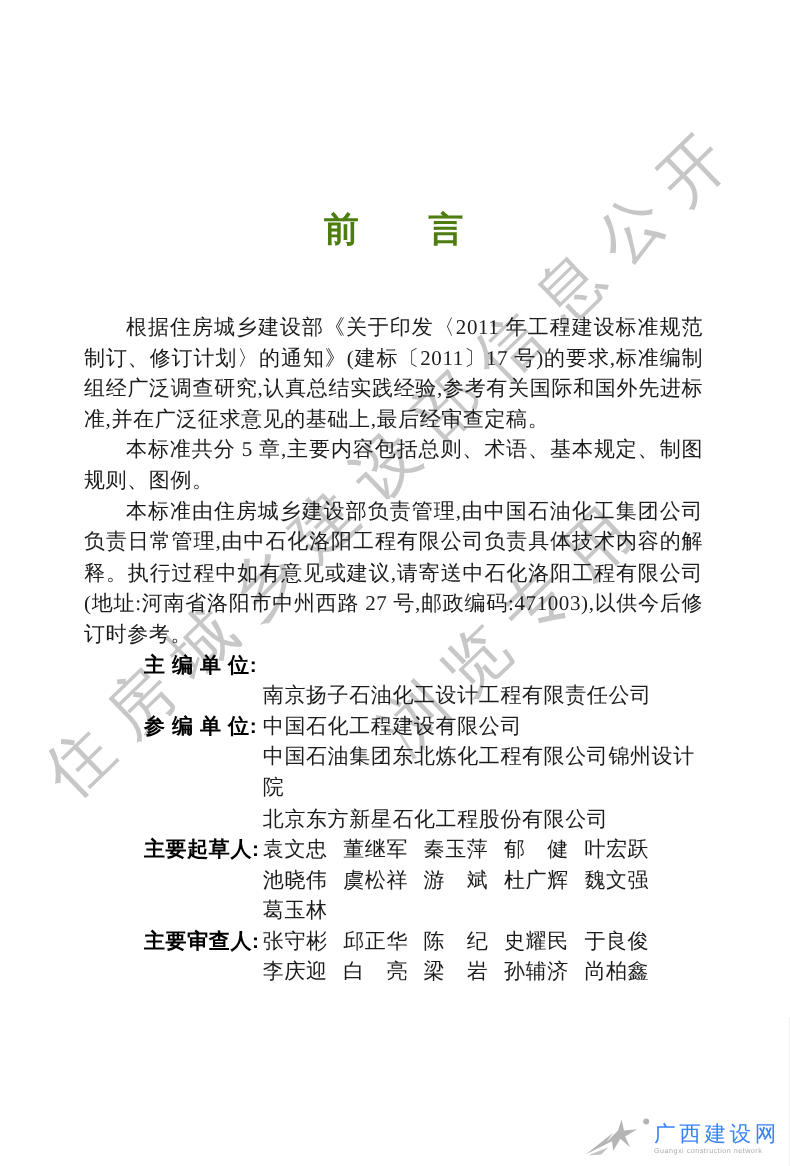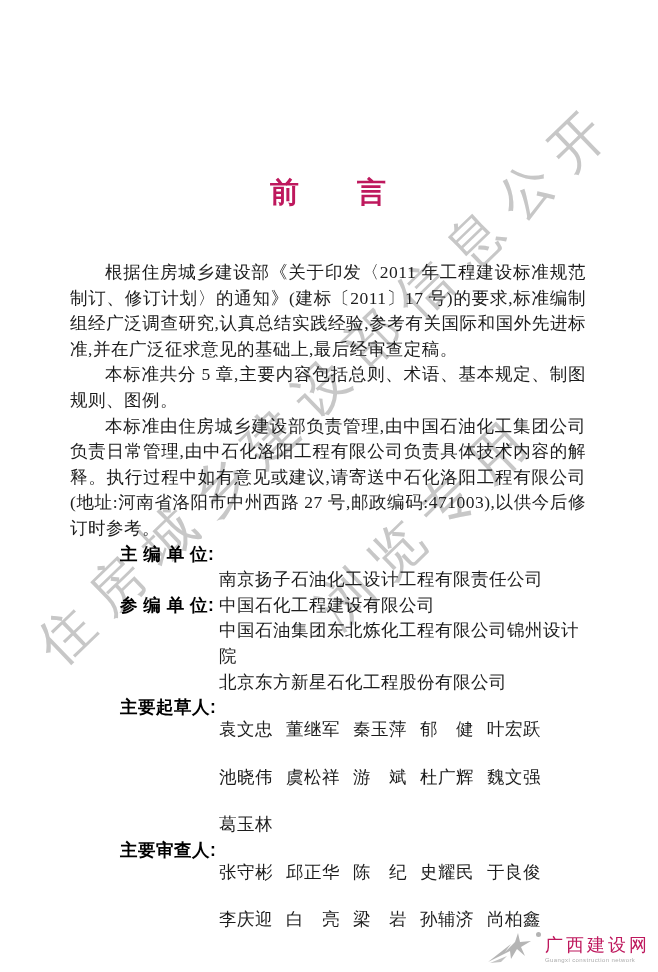--- a/index.html
+++ b/index.html
@@ -43,21 +43,21 @@
   }
   .doc-title{
     margin:0;
     padding-top:176px;
     text-align:center;
     font-family:"Liberation Sans","DejaVu Sans",sans-serif;
     font-weight:bold;
     font-size:29px;
     line-height:32px;
     letter-spacing:0;
-    color:#be185d;
+    color:#4d7c0f;
   }
   .paras{margin-top:52px;}
   .para{
     margin:0;
     text-indent:2em;
     text-align:justify;
     text-justify:inter-character;
   }
   .para.gap-before{margin-top:5px;}
   .credits{margin-top:0;}
@@ -72,21 +72,20 @@
     font-family:"Liberation Sans","DejaVu Sans",sans-serif;
     font-weight:bold;
     color:#000000;
   }
   .sec-content{flex:1;white-space:pre-wrap;}
   .names-row .name{
     display:inline-block;
     width:54px;
     margin-right:13px;
     white-space:pre;
-    margin-top:22px;
   }
   
   .site-logo{
     position:absolute;
     z-index:1;
     right:8px;bottom:6px;
     display:flex;
     align-items:flex-start;
   }
   .logo-mark{position:relative;width:46px;height:34px;margin-top:10px;}
@@ -96,21 +95,21 @@
     width:5px;height:5px;
     border-radius:50%;
     background:#b3b3b3;
   }
   .logo-text{margin-left:12px;}
   .logo-name{
     font-family:"Liberation Serif","DejaVu Serif",serif;
     font-size:18px;
     line-height:22px;
     letter-spacing:3px;
-    color:#be185d;
+    color:#3b82f6;
     margin-top:12px;
   }
   .logo-tagline{
     font-family:"Liberation Sans","DejaVu Sans",sans-serif;
     font-size:6px;
     letter-spacing:0.4px;
     color:#ababab;
     margin-top:1px;
   }
 </style>

